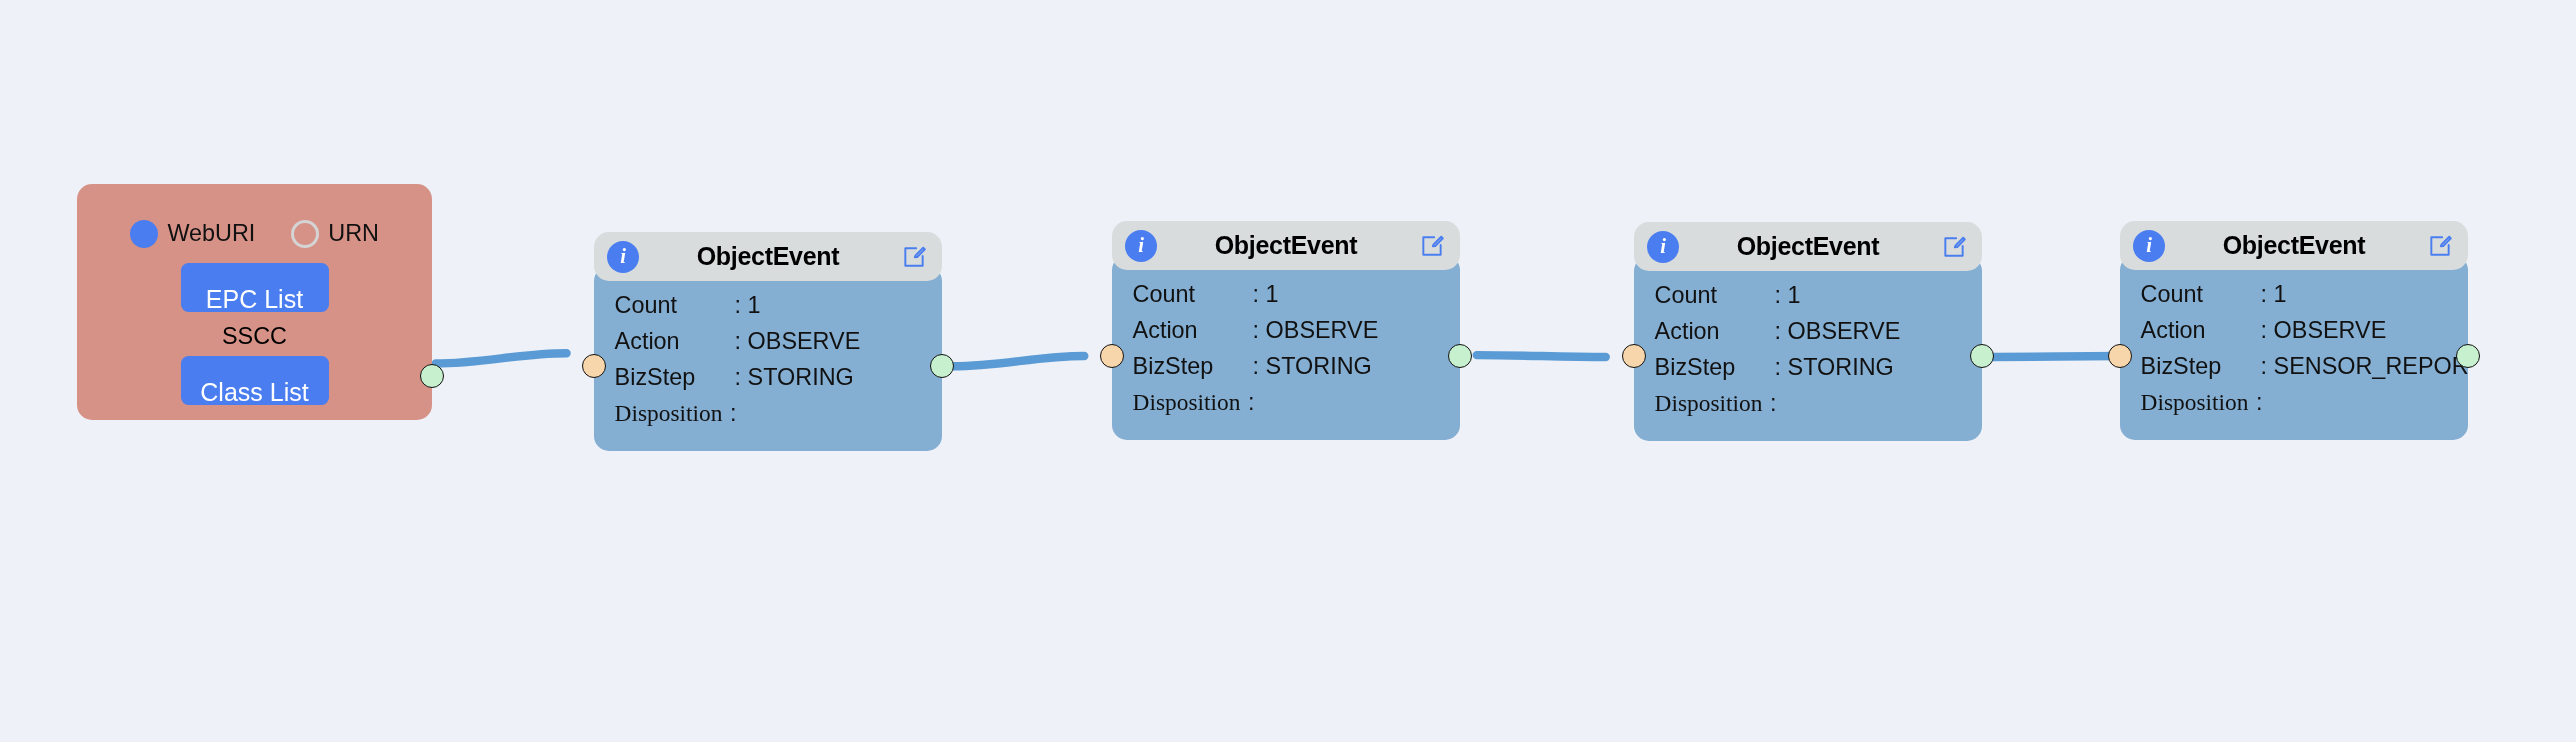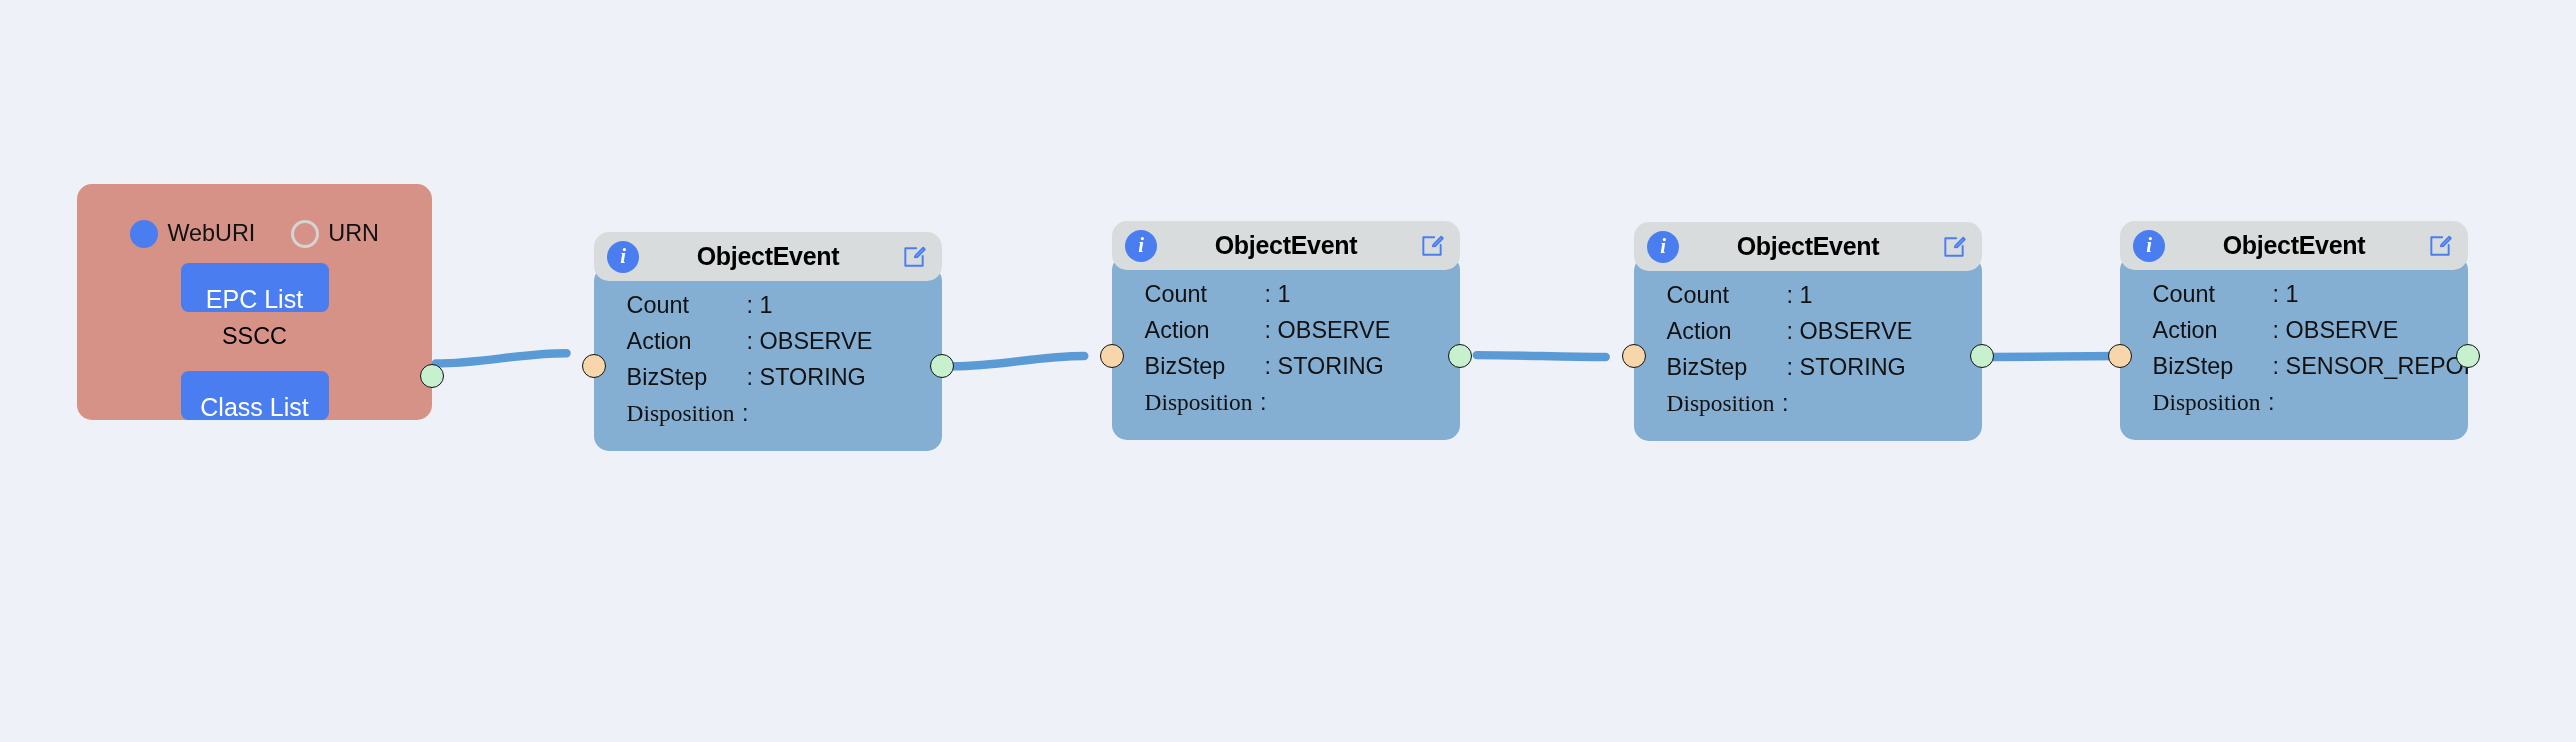--- a/index.html
+++ b/index.html
@@ -159,21 +159,20 @@
     display: flex;
     align-items: baseline;
     height: 36px;
     white-space: nowrap;
   }
   .kv-key {
     font-size: 23.4px;
     color: #111;
     min-width: 120px;
     flex: 0 0 auto;
-    margin-left: 12px;
   }
   .kv-val {
     font-size: 23.4px;
     color: #111;
     flex: 0 0 auto;
   }
   .kv-row.wide .kv-key { min-width: 0; padding-right: 7.5px; font-family: Liberation Serif, serif; }
 
   
   .handle {
@@ -209,21 +208,21 @@
         <span class="radio-label">WebURI</span>
         <span class="radio-gap"></span>
         <span class="radio-dot off"></span>
         <span class="radio-label">URN</span>
       </div>
 
       <button class="id-button">EPC List</button>
 
       <div class="id-sub">SSCC</div>
 
-      <button class="id-button" style="margin-top:21px;">Class List</button>
+      <button class="id-button" style="margin-top:6px;">Class List</button>
     </div>
     <span class="handle source" style="right:-12px; top:165px;"></span>
   </div>
 
   <div class="node oe-node" style="left:594px; top:232px;">
     <div class="node-header oe-header">
       <span class="info-badge">i</span>
       <span class="node-title">ObjectEvent</span>
       <span class="edit-icon">
         <svg viewBox="0 0 24 24" width="26" height="26" fill="none" stroke="#4a7ef0" stroke-width="1.8" stroke-linecap="round" stroke-linejoin="round">

